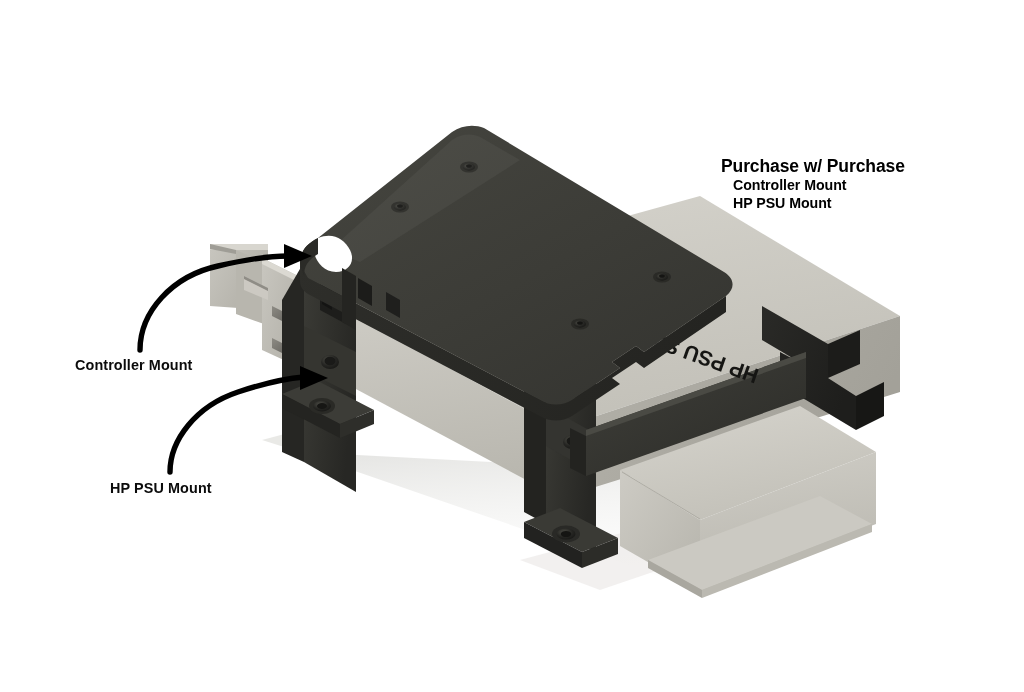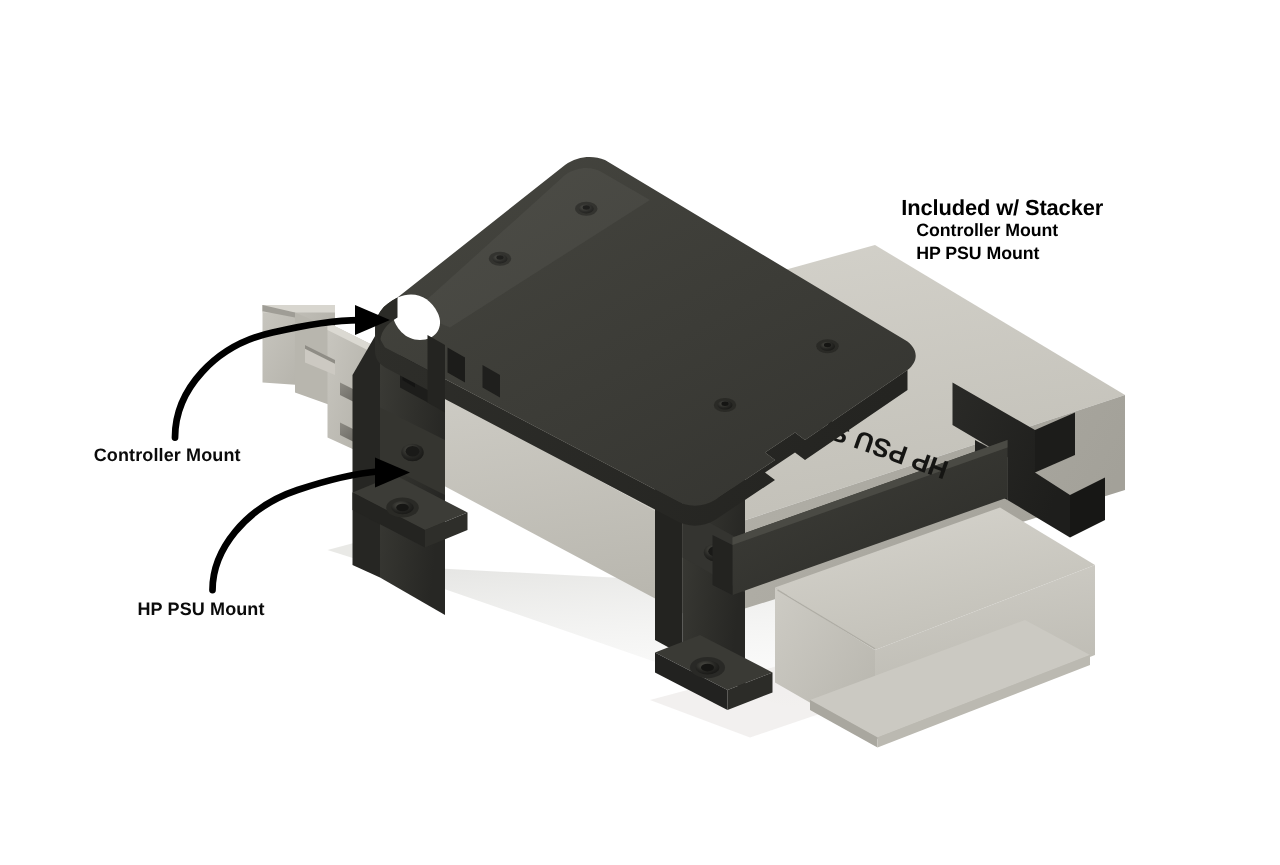--- a/index.html
+++ b/index.html
@@ -315,21 +315,21 @@
       </g>
 
       <g>
         <path d="M170,472 C170,440 196,406 238,392 C268,382 292,378 304,377" stroke="#000000" stroke-width="5.4" fill="none" stroke-linecap="round"></path>
         <path d="M300,366 L328,378 L300,390 Z" fill="#000000"></path>
       </g>
     </g>
   </svg>
 
   <div id="legend-block">
-    <div id="legend-title">Included w/ Stacker</div>
+    <div id="legend-title">Purchase w/ Purchase</div>
     <div class="legend-item">Controller Mount</div>
     <div class="legend-item">HP PSU Mount</div>
   </div>
 
   <div class="callout" id="label-controller">Controller Mount</div>
 
   <div class="callout" id="label-psu">HP PSU Mount</div>
 
 </div>
 

